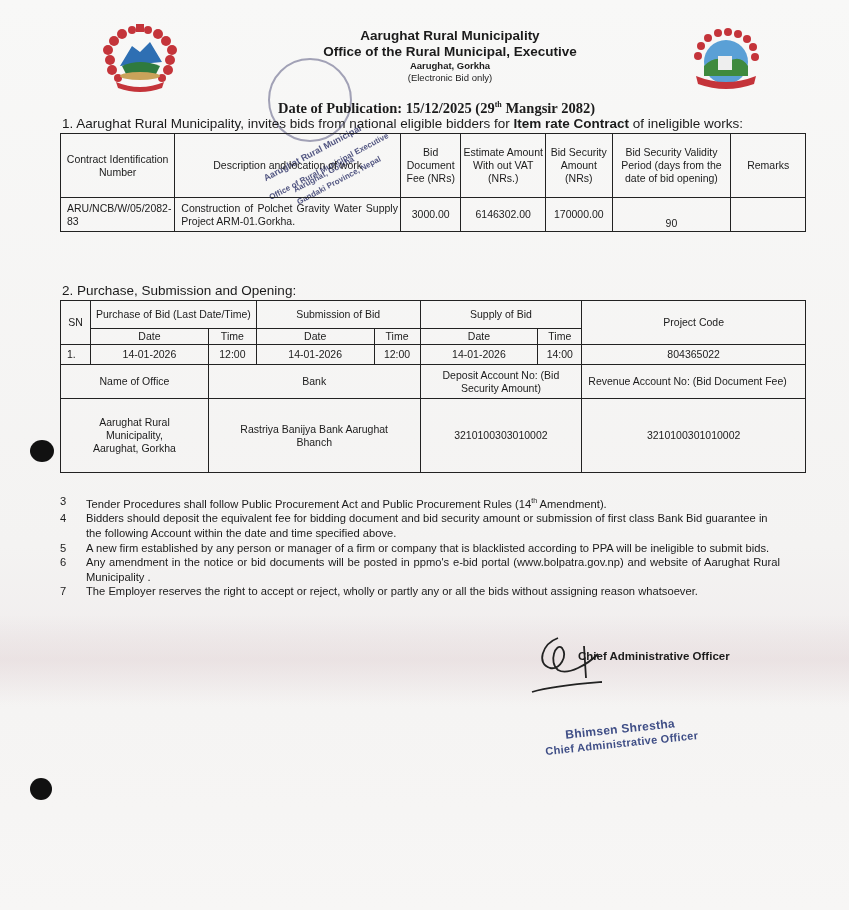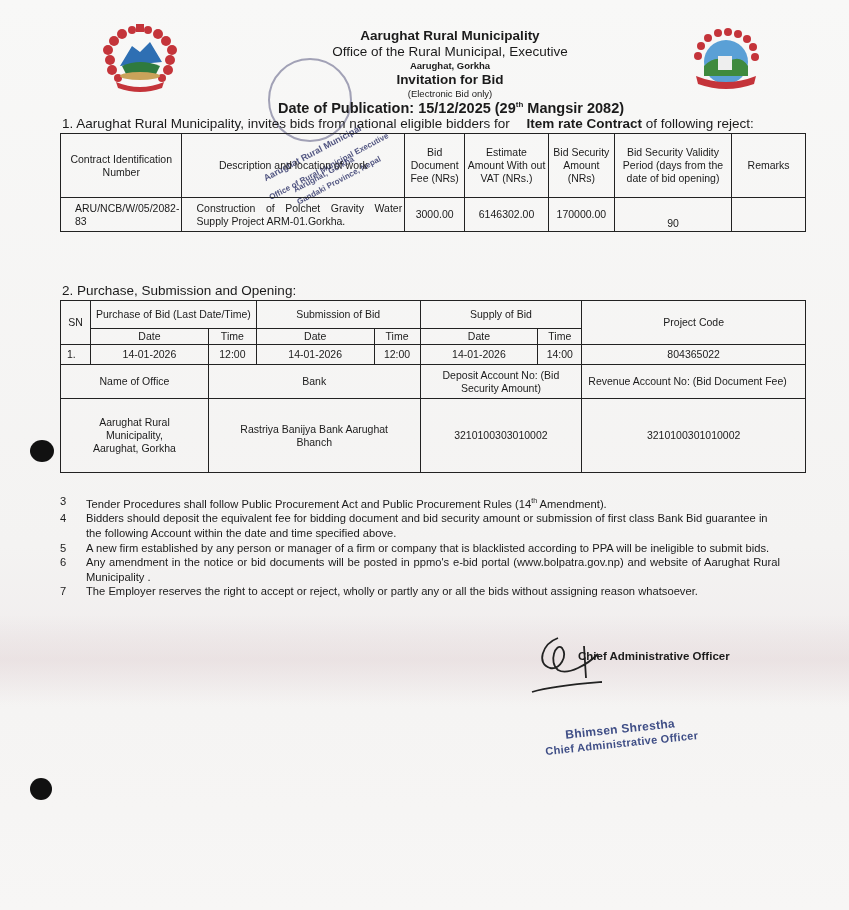--- a/index.html
+++ b/index.html
@@ -12,32 +12,32 @@
     position:absolute; inset:0;
     background: linear-gradient(180deg, #f8f8f7 0%, #f4f3f2 60%, #f1eeee 70%, #f5f4f3 78%, #f7f6f5 100%);
   }
   .shade {
     position:absolute; left:0; right:0; top:615px; height:90px;
     background: linear-gradient(180deg, rgba(225,210,212,0) 0%, rgba(225,210,212,0.45) 50%, rgba(225,210,212,0) 100%);
   }
   .abs { position:absolute; }
   .header { position:absolute; left:300px; top:28px; width:300px; text-align:center; }
   .h-muni { font-weight:bold; font-size:13.5px; line-height:16px; }
-  .h-office { font-weight:normal; font-size:13.5px; line-height:16px; }
+  .h-office { font-weight:bold; font-size:13.5px; line-height:16px; }
   .h-place { font-weight:bold; font-size:9.5px; line-height:12px; }
   .h-invite { font-weight:bold; font-size:13.5px; line-height:16px; }
   .h-ebid { font-size:9.5px; line-height:12px; }
-  .pubdate { position:absolute; left:278px; top:100px; font-family:Liberation Sans, sans-serif; font-weight:bold; font-size:14.5px; }
+  .pubdate { position:absolute; left:278px; top:100px; font-family:Liberation Serif, serif; font-weight:bold; font-size:14.5px; }
   .pubdate sup { font-size:8px; }
   .intro { position:absolute; left:62px; top:116px; font-size:13.5px; white-space:nowrap; }
-  .intro b { font-weight:bold;margin-left:13px; }
+  .intro b { font-weight:bold; }
   table { border-collapse:collapse; position:absolute; font-size:10.5px; }
   td, th { border:1.4px solid #222; font-weight:normal; text-align:center; vertical-align:middle; padding:1px 2px; line-height:13px; }
   .t1 { left:60px; top:133px; width:746px; }
-  .t1 td.l { text-align:left; padding-left:14px; }
+  .t1 td.l { text-align:left; padding-left:6px; }
   .t1 td.just { text-align:justify; text-align-last:left; }
   .sec2 { position:absolute; left:62px; top:283px; font-size:13.5px; }
   .t2 { left:60px; top:300px; width:746px; }
   .notes { position:absolute; left:60px; top:494px; width:720px; font-size:11.2px; line-height:14.6px; }
   .note { display:flex; }
   .note .n { width:26px; flex:none; }
   .note sup { font-size:7px; }
   .sig-title { position:absolute; left:578px; top:650px; font-weight:bold; font-size:11.5px; }
   .stamp-name { position:absolute; left:565px; top:722px; transform:rotate(-6deg); color:#3f4e86; font-weight:bold; font-size:12px; letter-spacing:0.3px; }
   .stamp-title { position:absolute; left:545px; top:737px; transform:rotate(-6deg); color:#3f4e86; font-weight:bold; font-size:11px; letter-spacing:0.3px; }
@@ -99,30 +99,29 @@
 <div class="roundstamp"></div>
 <div class="rstext" style="left:258px;top:148px">Aarughat Rural Municipal</div>
 <div class="rstext" style="left:262px;top:162px;font-size:8px">Office of Rural Municipal Executive</div>
 <div class="rstext" style="left:290px;top:170px;font-size:8px">Aarughat, Gorkha</div>
 <div class="rstext" style="left:292px;top:176px;font-size:8px">Gandaki Province, Nepal</div>
 
 <div class="header">
   <div class="h-muni">Aarughat Rural Municipality</div>
   <div class="h-office">Office of the Rural Municipal, Executive</div>
   <div class="h-place">Aarughat, Gorkha</div>
-  <div class="h-invite">Invitation for Bid</div>
   <div class="h-ebid">(Electronic Bid only)</div>
 </div>
 <div class="pubdate">
   <span>Date of Publication:</span>
   <span>15/12/2025 (29</span><sup>th</sup><span> Mangsir 2082)</span>
 </div>
 
 <div class="intro">
-  <span>1. Aarughat Rural Municipality, invites bids from national eligible bidders for </span><b>Item rate Contract</b><span> of following reject:</span>
+  <span>1. Aarughat Rural Municipality, invites bids from national eligible bidders for </span><b>Item rate Contract</b><span> of ineligible works:</span>
 </div>
 
 <table class="t1">
   <colgroup>
     <col style="width:104px">
       <col style="width:224px">
       <col style="width:60px">
       <col style="width:84px">
       <col style="width:66px">
       <col style="width:118px">

